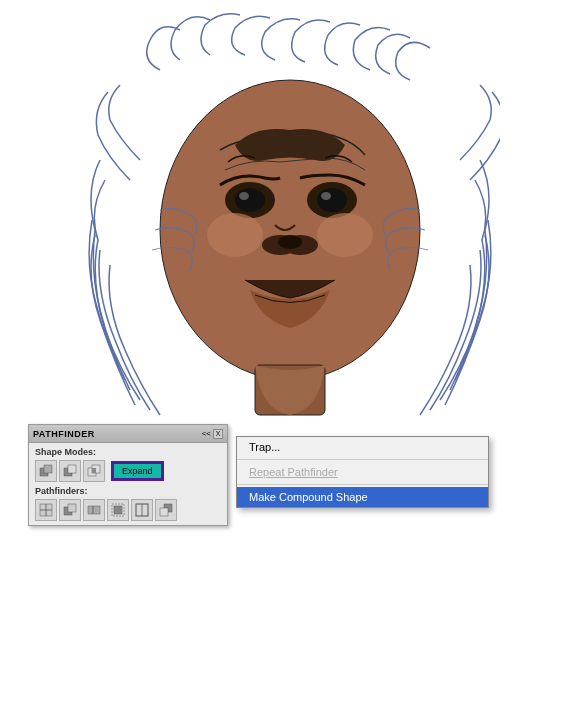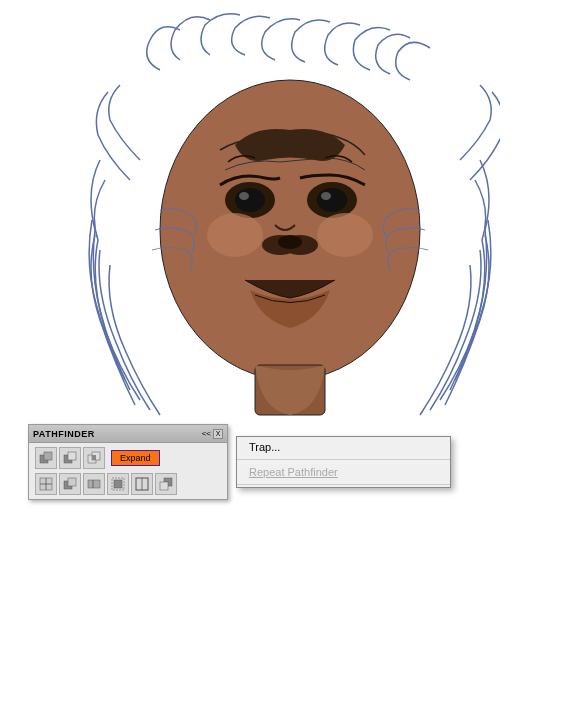--- a/index.html
+++ b/index.html
@@ -98,40 +98,40 @@
       height: 22px;
       background: #d8d8d8;
       border: 1px solid #aaa;
       cursor: pointer;
       display: flex;
       align-items: center;
       justify-content: center;
     }
 
     .expand-btn {
-      background: #f97316;
-      border: 1px solid #4c1d95;
+      background: #14b8a6;
+      border: 3px solid #4c1d95;
       padding: 2px 8px;
       font-size: 9px;
       cursor: pointer;
       margin-left: 4px;
     }
 
     .pathfinders-row {
       display: flex;
       gap: 2px;
       flex-wrap: wrap;
     }
 
     
     .context-menu {
       position: absolute;
       top: 436px;
       left: 236px;
-      width: 215px;
+      width: 253px;
       background: #f0f0f0;
       border: 1px solid #888;
       box-shadow: 3px 3px 6px rgba(0,0,0,0.3);
       font-size: 11px;
     }
 
     .menu-item {
       padding: 4px 12px;
       cursor: pointer;
       color: #000;
@@ -247,20 +247,21 @@
   <div class="panel-header">
     <span class="panel-title">PATHFINDER</span>
     <div class="panel-controls">
       <span style="font-size:8px; cursor:pointer;">&lt;&lt;</span>
       <div class="panel-btn">
         <span style="font-size:7px;">X</span>
       </div>
     </div>
   </div>
   <div class="panel-body">
+    <div class="section-label">Shape Modes:</div>
     <div class="shape-modes-row">
 
       <div class="mode-btn" title="Unite">
         <svg width="14" height="14" viewBox="0 0 14 14">
           <rect x="1" y="4" width="8" height="8" fill="#888" stroke="#555" stroke-width="0.5"></rect>
           <rect x="5" y="1" width="8" height="8" fill="#aaa" stroke="#555" stroke-width="0.5"></rect>
         </svg>
       </div>
 
       <div class="mode-btn" title="Minus Front">
@@ -272,20 +273,21 @@
 
       <div class="mode-btn" title="Intersect">
         <svg width="14" height="14" viewBox="0 0 14 14">
           <rect x="1" y="4" width="8" height="8" fill="#ddd" stroke="#555" stroke-width="0.5"></rect>
           <rect x="5" y="1" width="8" height="8" fill="#ddd" stroke="#555" stroke-width="0.5"></rect>
           <rect x="5" y="4" width="4" height="5" fill="#888" stroke="none"></rect>
         </svg>
       </div>
       <button class="expand-btn">Expand</button>
     </div>
+    <div class="section-label">Pathfinders:</div>
     <div class="pathfinders-row">
 
       <div class="mode-btn" title="Divide">
         <svg width="14" height="14" viewBox="0 0 14 14">
           <rect x="1" y="1" width="12" height="12" fill="#ccc" stroke="#555" stroke-width="0.5"></rect>
           <line x1="7" y1="1" x2="7" y2="13" stroke="#555" stroke-width="0.8"></line>
           <line x1="1" y1="7" x2="13" y2="7" stroke="#555" stroke-width="0.8"></line>
         </svg>
       </div>
 
@@ -325,13 +327,14 @@
       </div>
     </div>
   </div>
 </div>
 
 <div class="context-menu">
   <div class="menu-item">Trap...</div>
   <div class="menu-divider"></div>
   <div class="menu-item disabled">Repeat Pathfinder</div>
   <div class="menu-divider"></div>
+  <div class="menu-item highlighted">Make Compound Shape</div>
 </div>
 
 </body></html>

